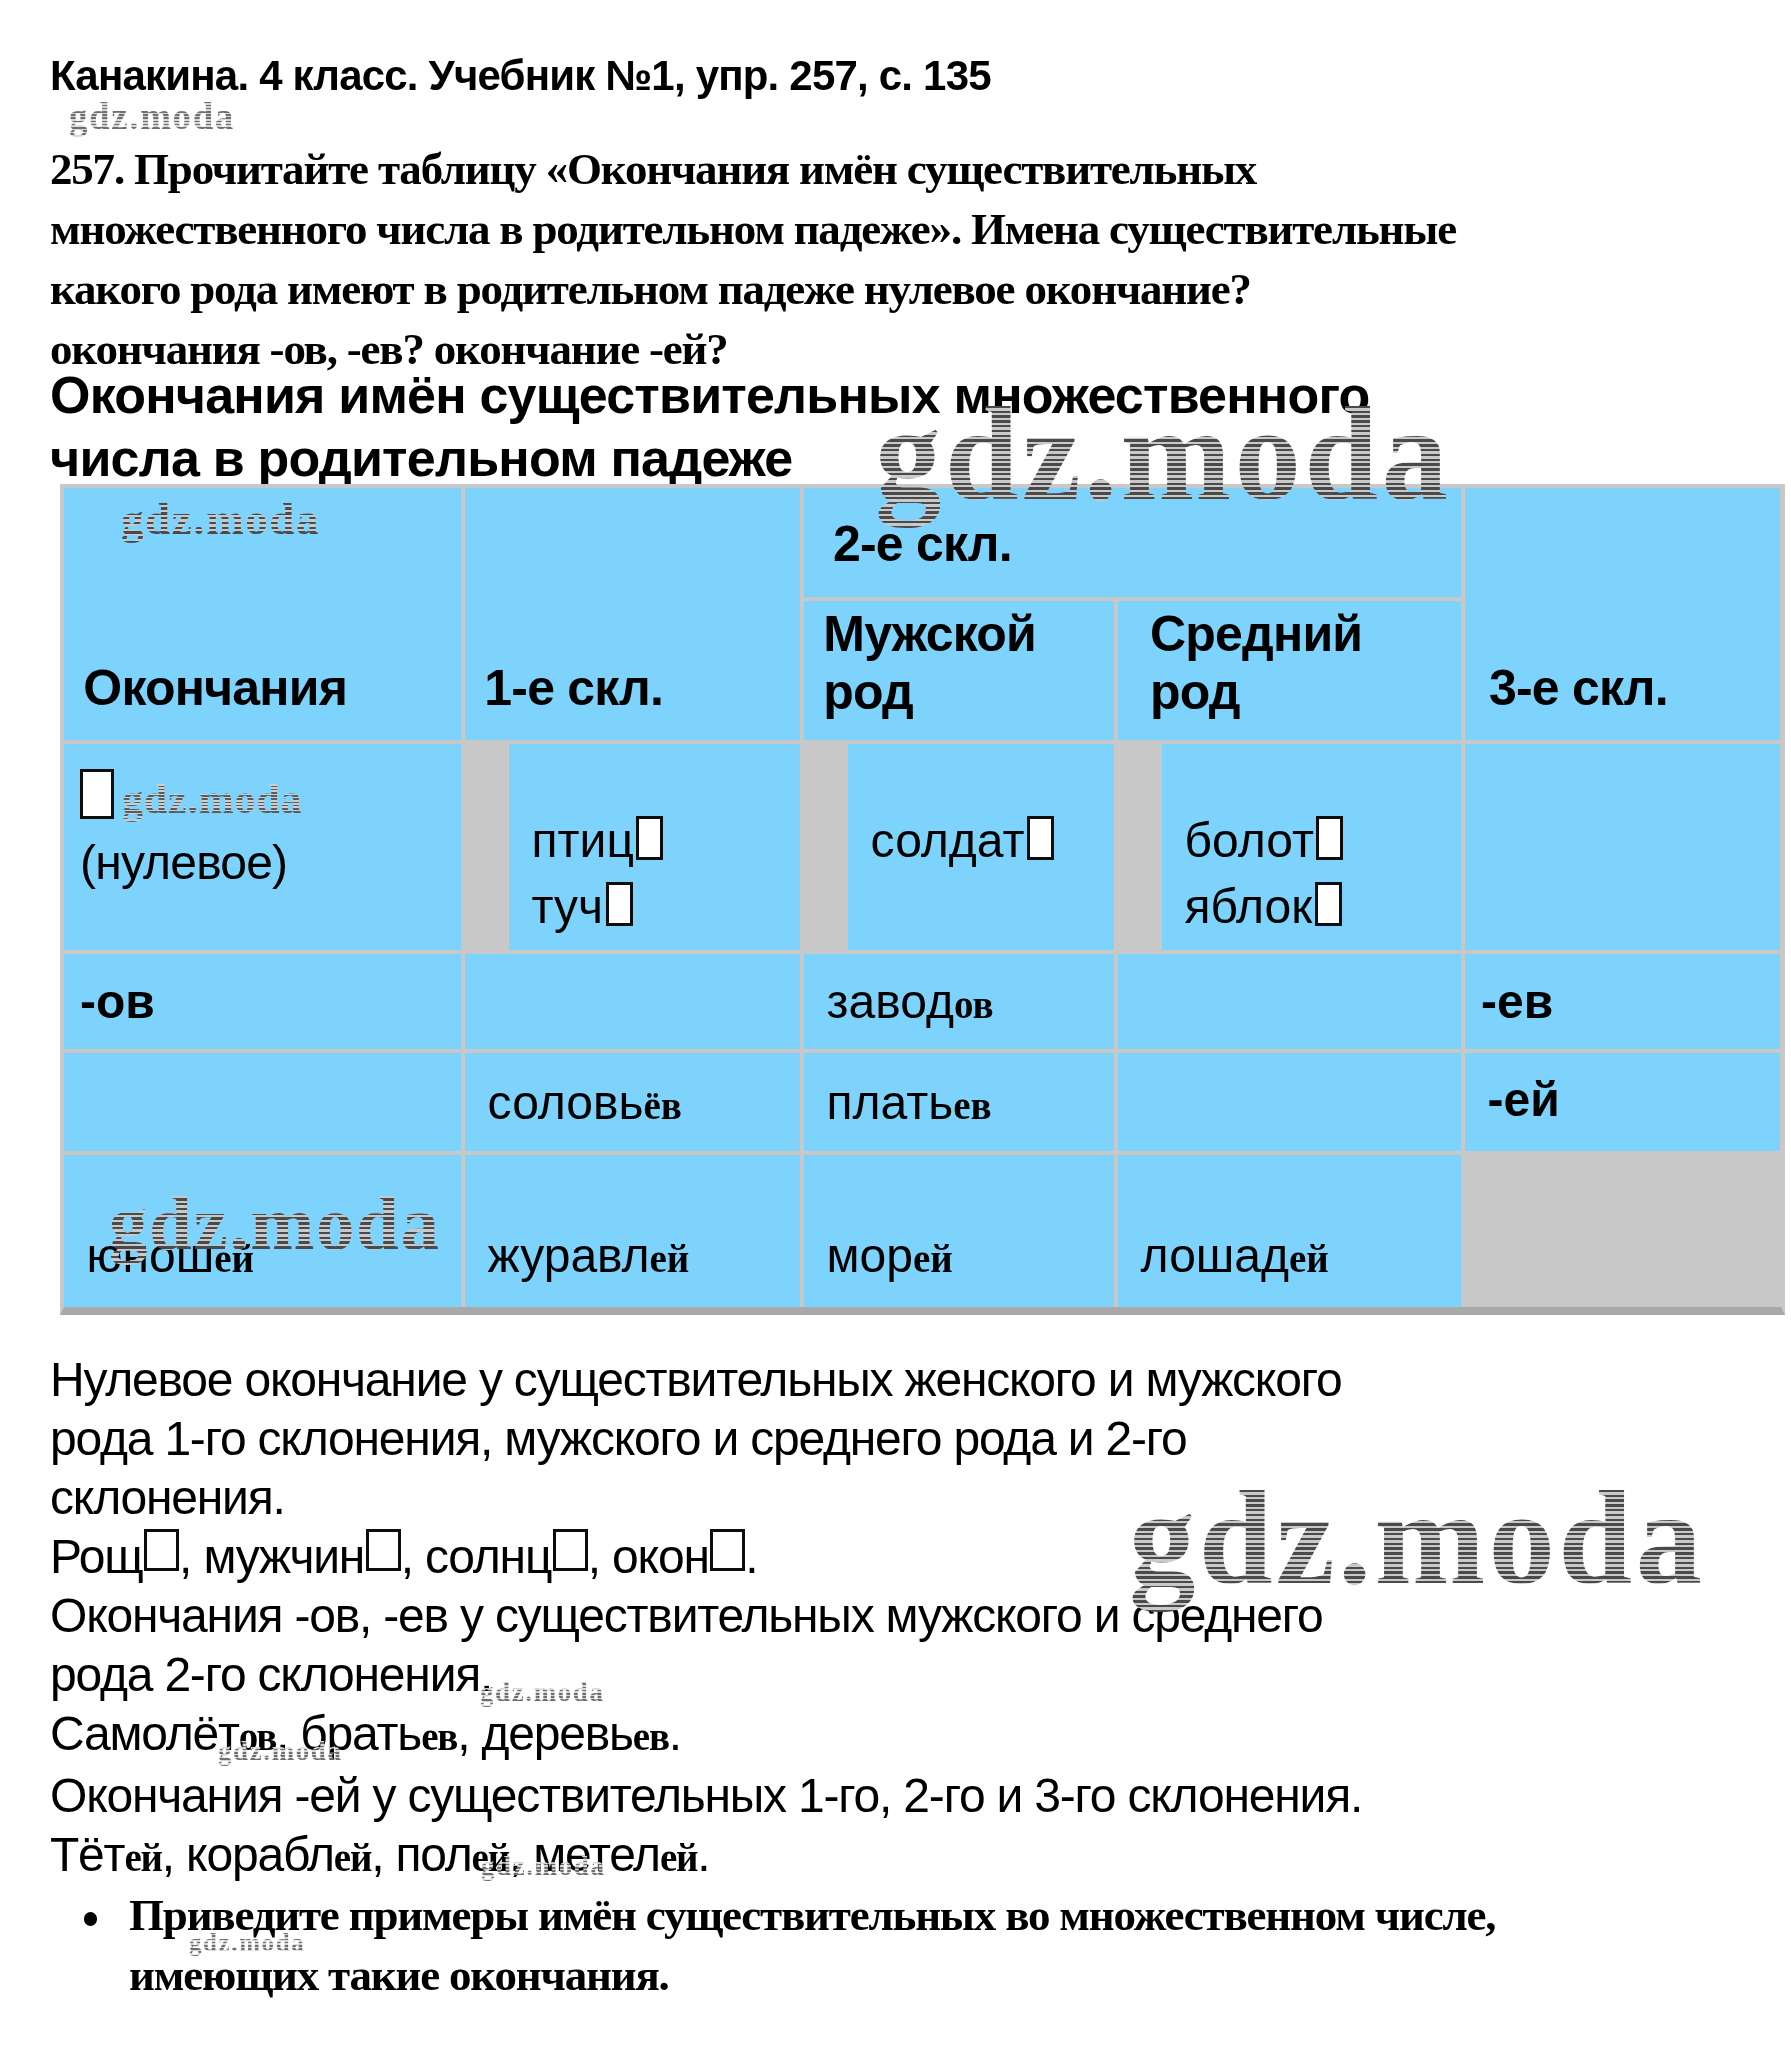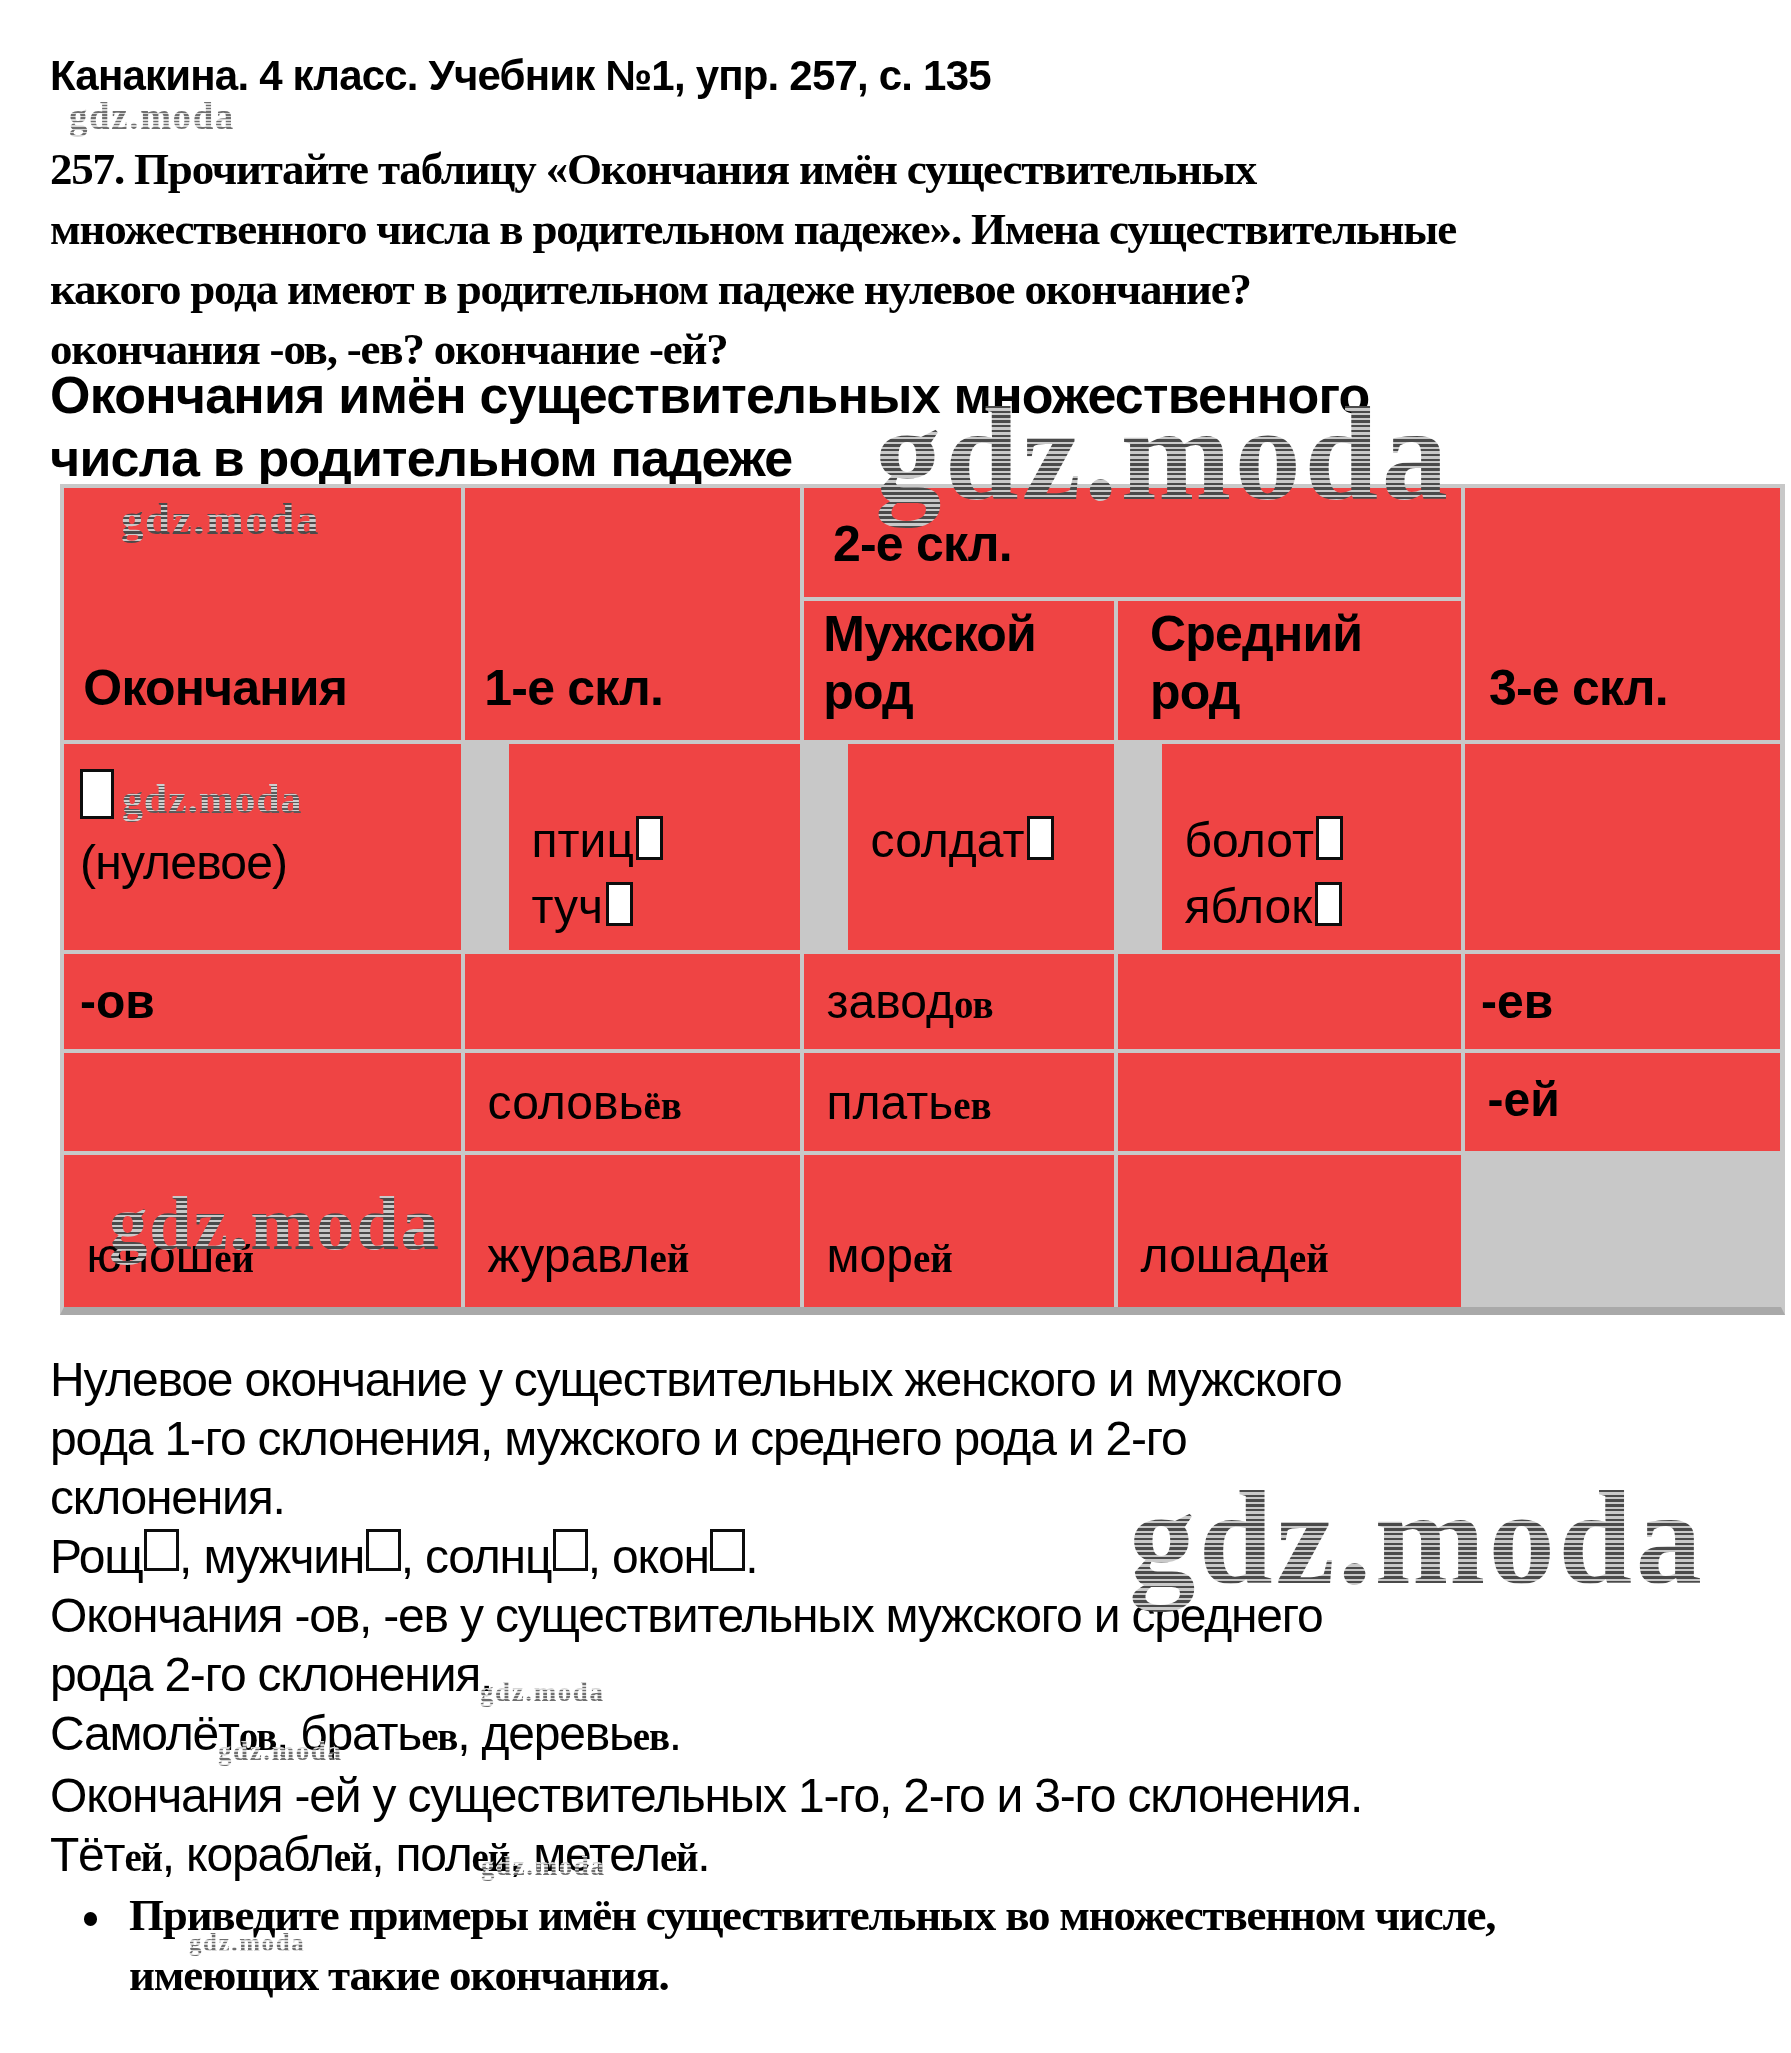--- a/index.html
+++ b/index.html
@@ -26,21 +26,21 @@
   
   .gtable{
     left:60px;top:484px;width:1725px;box-sizing:border-box;
     display:grid;
     grid-template-columns:397px 335px 310px 343px 315px;
     grid-template-rows:109px 139px 206px 95px 98px 152px;
     gap:4px;
     background:#c8c8c8;
     border:4px solid #c8c8c8;border-bottom:8px solid #a9a9a9;
   }
-  .cell{background:#ef4444;box-sizing:border-box;font-size:48px;}
+  .cell{background:#7dd3fc;box-sizing:border-box;font-size:48px;}
   .hdr{font-weight:bold;font-size:50px;display:flex;align-items:flex-end;
        padding:0 0 22.6px 19.3px;letter-spacing:-0.8px;}
   .hdr-endings{grid-column:1;grid-row:1/3;}
   .hdr-d1{grid-column:2;grid-row:1/3;}
   .hdr-d2{grid-column:3/5;grid-row:1;padding-left:29px;padding-bottom:24px;}
   .hdr-masc{grid-column:3;grid-row:2;line-height:58px;padding-bottom:19.3px;}
   .hdr-neut{grid-column:4;grid-row:2;line-height:58px;padding-left:32px;padding-bottom:19.3px;}
   .hdr-d3{grid-column:5;grid-row:1/3;padding-left:24px;}
   .bodycell{padding:64px 0 0 22.6px;line-height:66px;margin-left:44px;}
   .labelcell{padding-left:16px;font-weight:bold;display:flex;align-items:center;}

